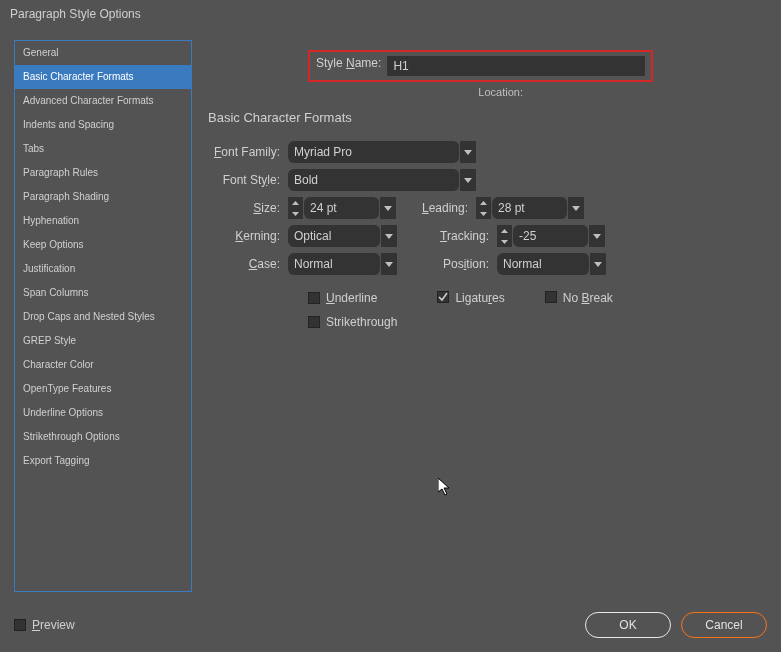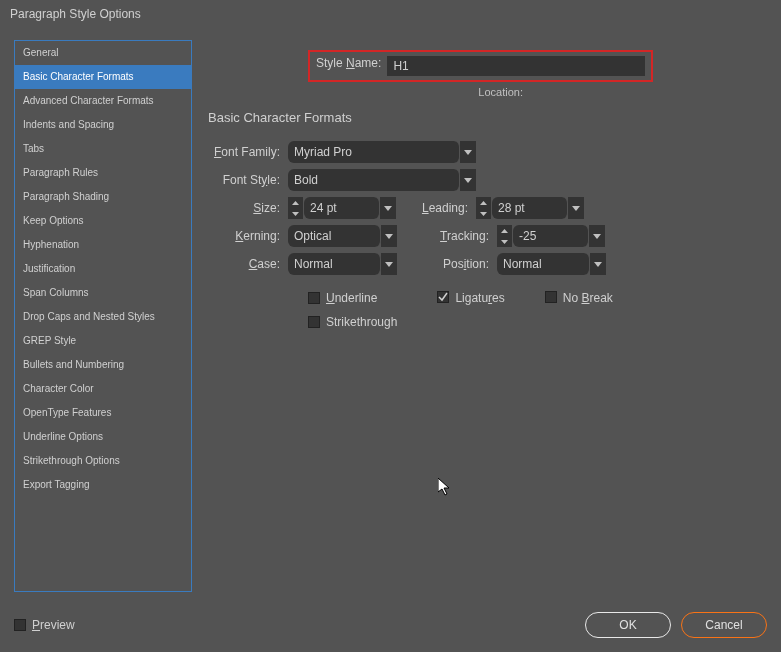--- a/index.html
+++ b/index.html
@@ -187,27 +187,26 @@
 <div class="content">
 
   <div class="sidebar">
     <div class="sidebar-item">General</div>
     <div class="sidebar-item selected">Basic Character Formats</div>
     <div class="sidebar-item">Advanced Character Formats</div>
     <div class="sidebar-item">Indents and Spacing</div>
     <div class="sidebar-item">Tabs</div>
     <div class="sidebar-item">Paragraph Rules</div>
     <div class="sidebar-item">Paragraph Shading</div>
+    <div class="sidebar-item">Hyphenation</div>
     <div class="sidebar-item">Keep Options</div>
-    <div class="sidebar-item">Hyphenation</div>
     <div class="sidebar-item">Justification</div>
     <div class="sidebar-item">Span Columns</div>
     <div class="sidebar-item">Drop Caps and Nested Styles</div>
     <div class="sidebar-item">GREP Style</div>
-    <div class="sidebar-item">Bullets and Numbering</div>
     <div class="sidebar-item">Character Color</div>
     <div class="sidebar-item">OpenType Features</div>
     <div class="sidebar-item">Underline Options</div>
     <div class="sidebar-item">Strikethrough Options</div>
     <div class="sidebar-item">Export Tagging</div>
   </div>
 
   <div class="main">
 
     <div class="top-row">

